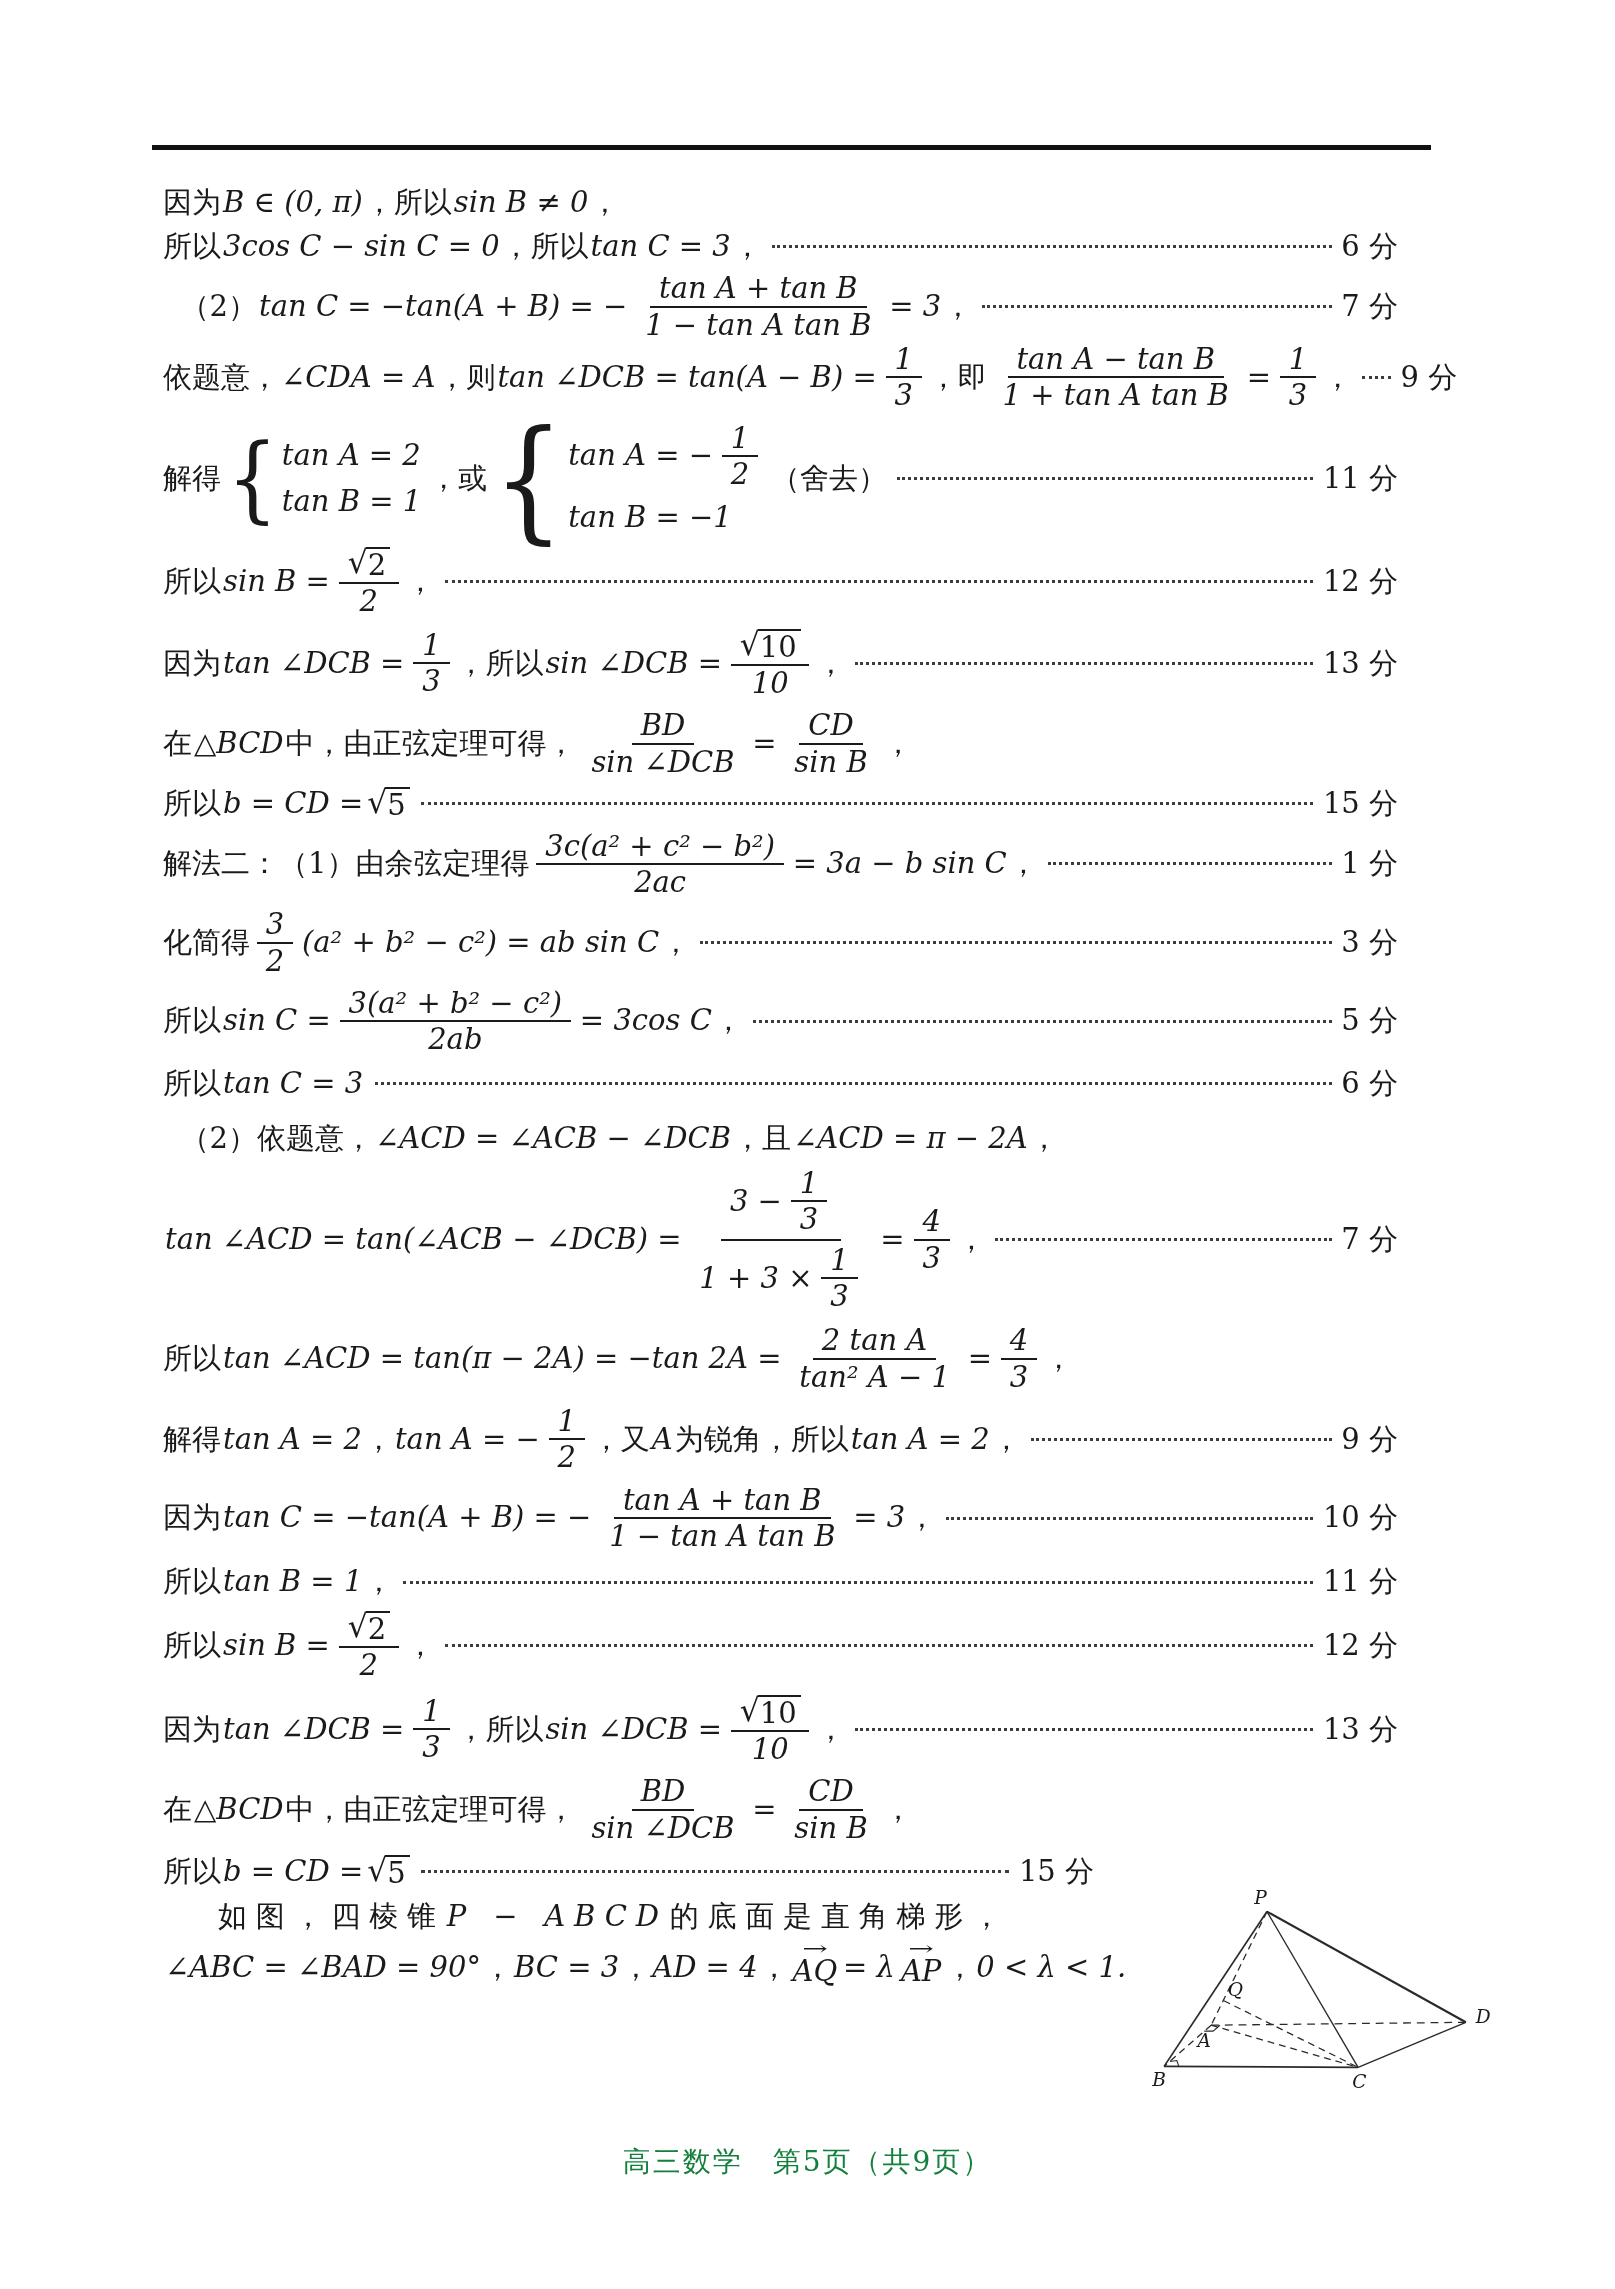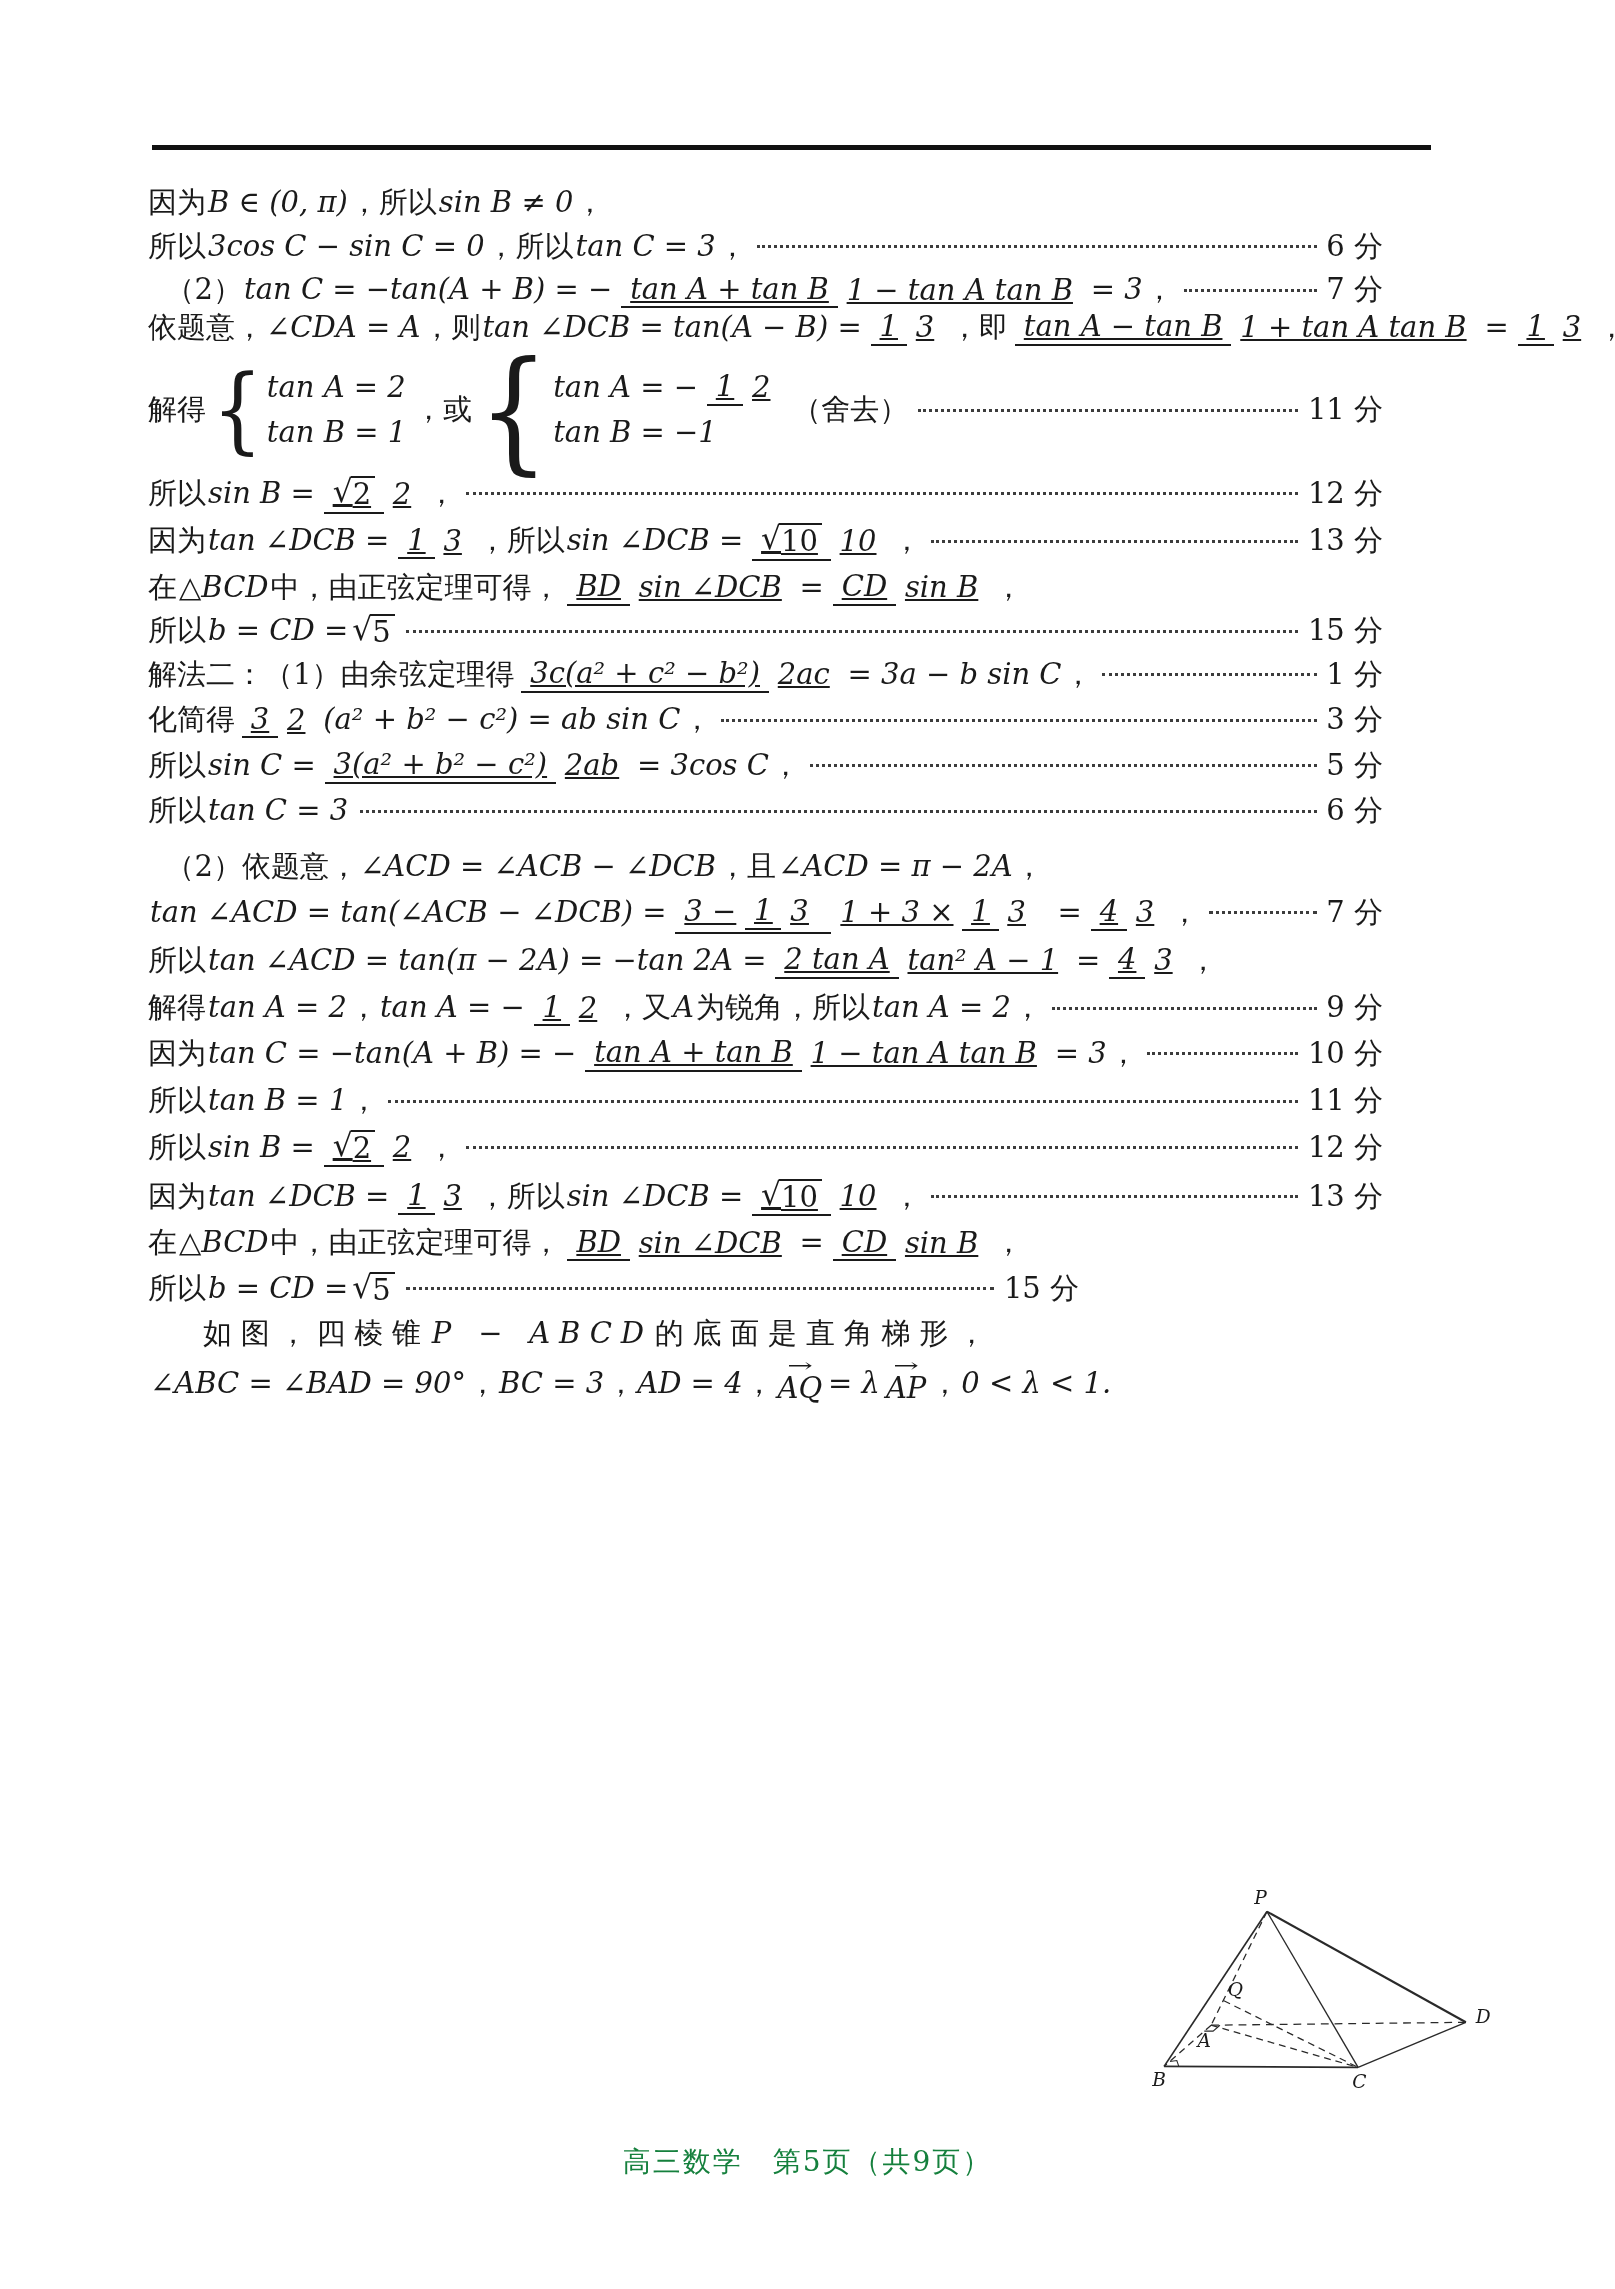--- a/index.html
+++ b/index.html
@@ -1,23 +1,23 @@
 <!DOCTYPE html>
 <html><head>
 <meta charset="utf-8">
 <style>
   html,body{margin:0;padding:0;background:#e8e8e8;}
   .page{position:relative;width:1615px;height:2290px;background:#ffffff;overflow:hidden;
         font-family:"DejaVu Serif","Liberation Serif",serif;color:#1a1a1a;}
   .top-rule{position:absolute;left:152px;top:145px;width:1279px;height:4.9px;background:#111;}
-  .doc{position:absolute;left:148px;top:184px;width:1235px;}
+  .doc{position:absolute;left:163px;top:184px;width:1235px;}
   .line{display:flex;align-items:center;font-size:29px;line-height:1.3;}
   .cn,.math,.score{white-space:pre;}
   .math{font-style:italic;padding:0 2px;}
-  .frac{display:inline-flex;flex-direction:row;align-items:center;margin:0 6.9px;text-decoration:underline;}
+  .frac{display:inline-flex;flex-direction:column;align-items:center;margin:0 6.9px;}
   .num,.den{display:inline-flex;align-items:center;justify-content:center;padding:2px 6.9px;line-height:1.05;}
   .num{border-bottom:2.5px solid #1a1a1a;}
   .sqrt{display:inline-flex;align-items:flex-start;margin:0 2px;}
   .rad{line-height:1.05;font-size:1.08em;transform:translateY(-1px);}
   .radicand{border-top:2.5px solid #1a1a1a;line-height:1.05;padding:1px 3.9px 0 2px;margin-left:-2px;}
   .cases{display:inline-flex;align-items:center;margin:0 5.9px;}
   .brace{line-height:1;font-weight:300;transform:scaleY(1.18);transform-origin:center;}
   .rows{display:inline-flex;flex-direction:column;gap:7.8px;align-items:flex-start;margin-left:2px;}
   .crow{display:inline-flex;align-items:center;}
   .leader{flex:1 1 29px;min-width:29px;height:0;border-bottom:3.4px dotted #3c3c3c;margin:0 9.8px;align-self:center;}

